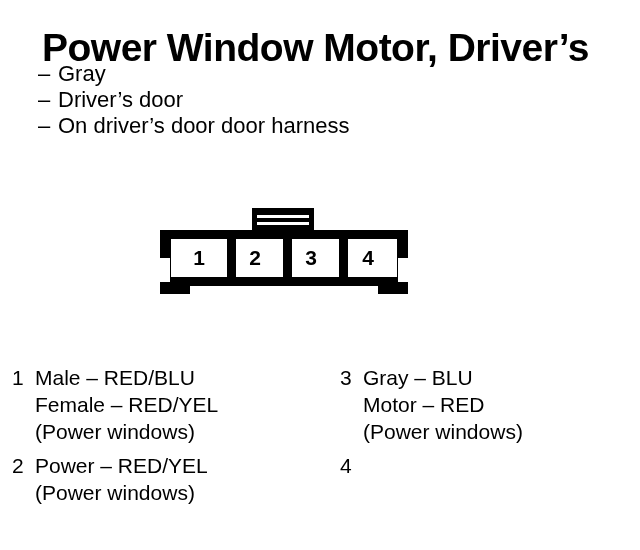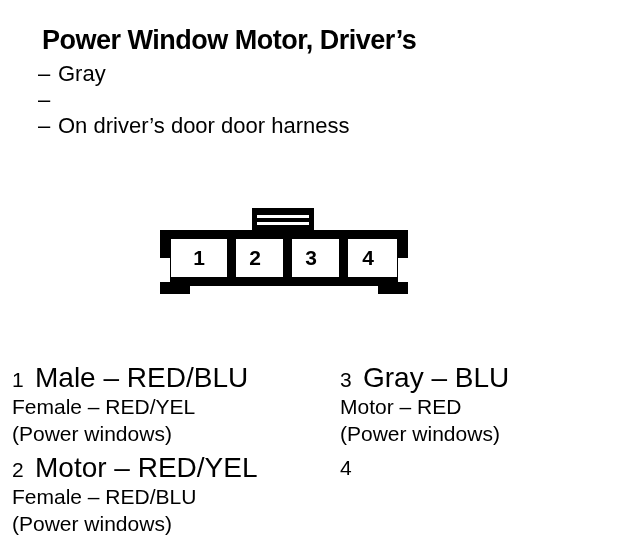--- a/index.html
+++ b/index.html
@@ -14,22 +14,22 @@
     overflow: hidden;
     font-family: "Liberation Sans", sans-serif;
     color: #000000;
     -webkit-font-smoothing: none;
   }
 
   
   #page-title {
     position: absolute;
     left: 42px;
-    top: 20px;
-    font-size: 27px;
+    top: 28px;
+    font-size: 39px;
     font-weight: bold;
     letter-spacing: -0.5px;
     line-height: 40px;
     white-space: nowrap;
   }
 
   #subtitle-list {
     position: absolute;
     left: 38px;
     top: 61px;
@@ -75,44 +75,46 @@
     display: flex;
     align-items: baseline;
     white-space: nowrap;
   }
   .pin-number {
     flex: 0 0 23px;
     font-size: 21px;
     line-height: 27px;
   }
   .pin-text {
-    font-size: 28px;
+    font-size: 21px;
     line-height: 27px;
     white-space: nowrap;
   }
   .pin-subline {
+    margin-left: 23px;
     font-size: 21px;
     line-height: 27px;
     white-space: nowrap;
   }
 </style>
 </head>
 <body>
 
 <div id="page-title">Power Window Motor, Driver’s</div>
 
 <div id="subtitle-list">
 
   <div class="subtitle-line">
     <span class="subtitle-dash">–</span>
     <span>Gray</span>
   </div>
 
   <div class="subtitle-line">
     <span class="subtitle-dash">–</span>
+    <span>Driver’s door</span>
   </div>
 
   <div class="subtitle-line">
     <span class="subtitle-dash">–</span>
     <span>On driver’s door door harness</span>
   </div>
 
 </div>
 
 <div id="connector-diagram">
@@ -170,23 +172,22 @@
       <span class="pin-number">1</span>
       <span class="pin-text">Male – RED/BLU</span>
     </div>
     <div class="pin-subline">Female – RED/YEL</div>
     <div class="pin-subline">(Power windows)</div>
   </div>
 
   <div class="pin-entry">
     <div class="pin-first-line">
       <span class="pin-number">2</span>
-      <span class="pin-text">Motor – RED/YEL</span>
-    </div>
-    <div class="pin-subline">Female – RED/BLU</div>
+      <span class="pin-text">Power – RED/YEL</span>
+    </div>
     <div class="pin-subline">(Power windows)</div>
   </div>
 
 </div>
 
 <div class="pin-column" id="pin-column-right">
 
   <div class="pin-entry">
     <div class="pin-first-line">
       <span class="pin-number">3</span>

